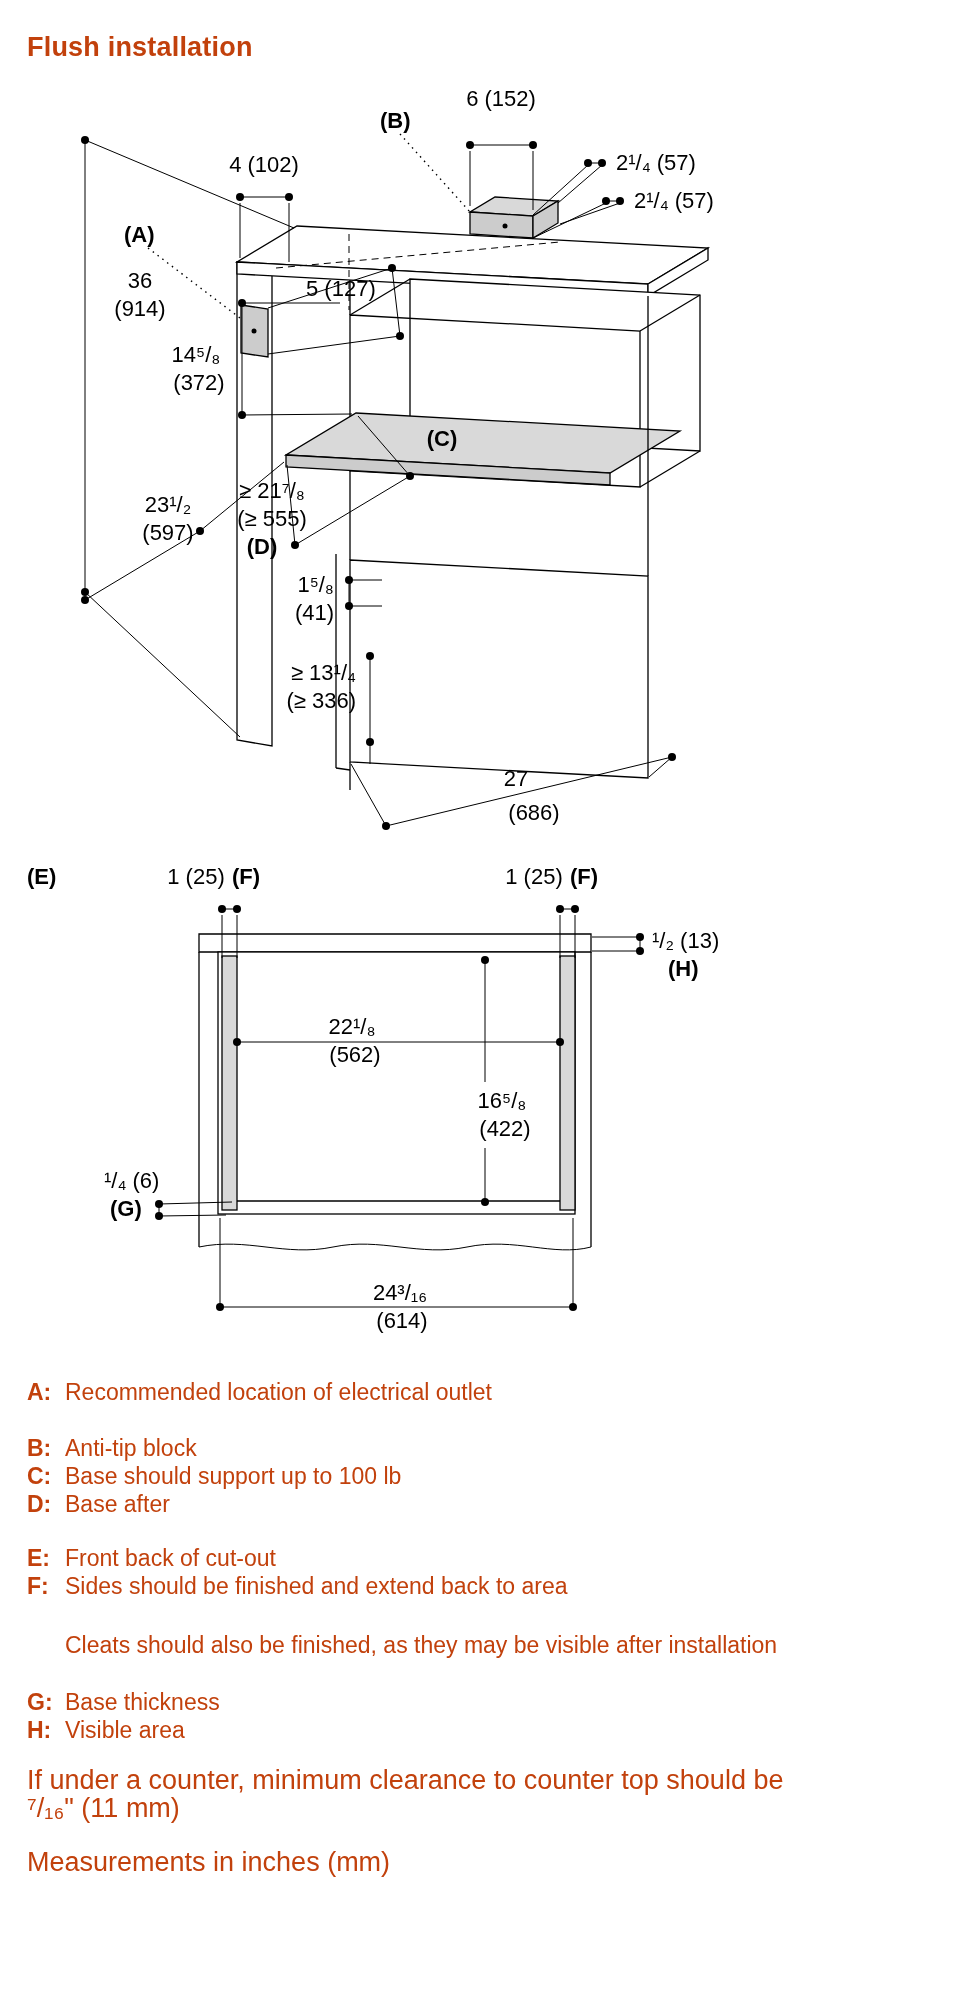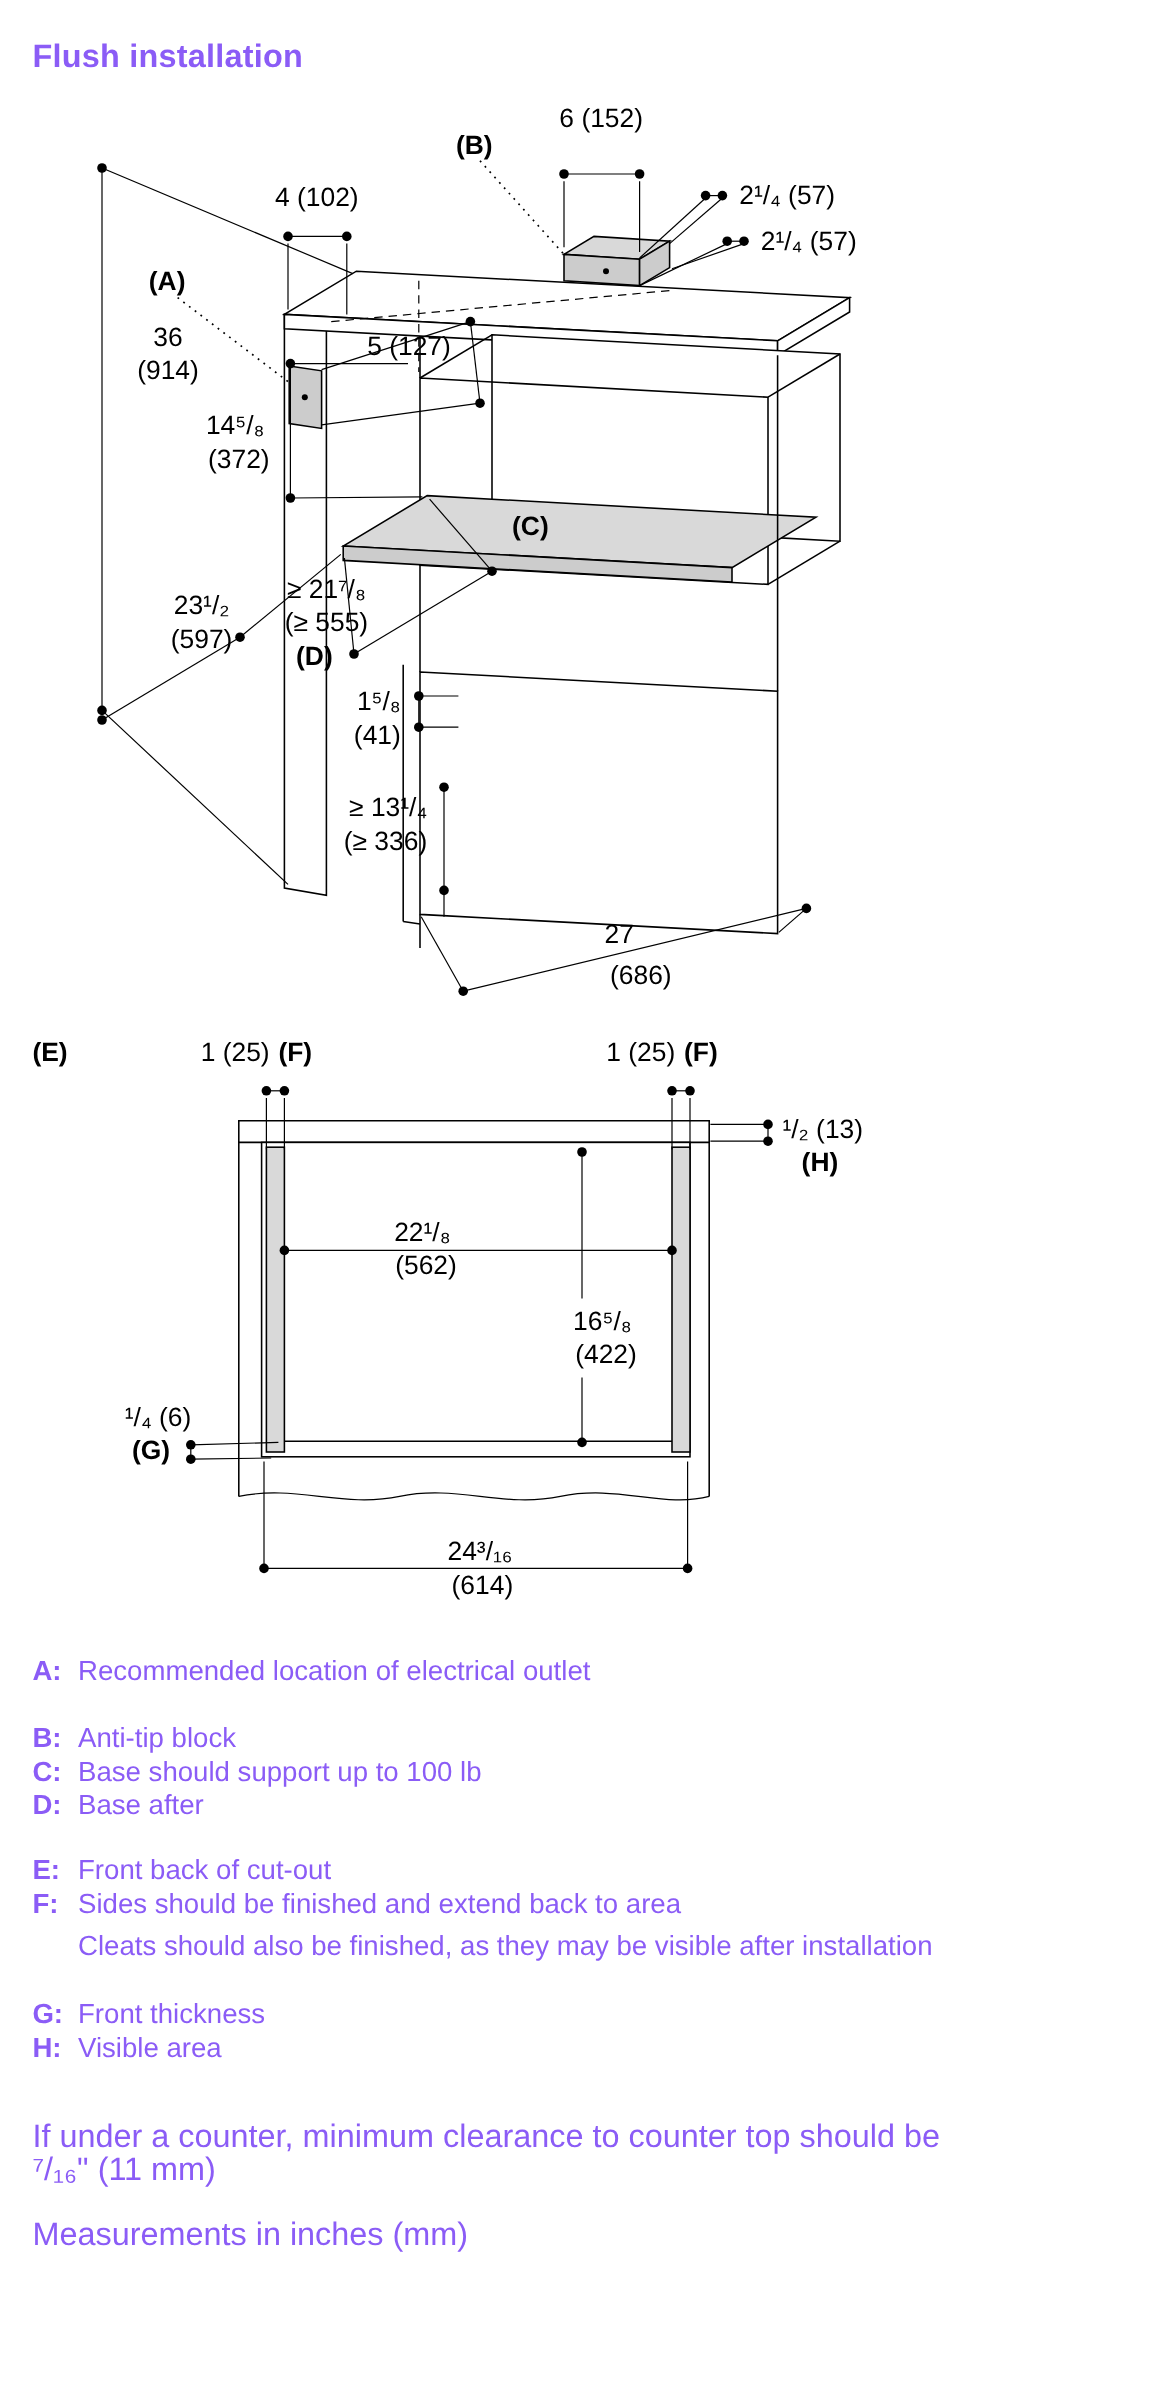--- a/index.html
+++ b/index.html
@@ -1,37 +1,37 @@
 <!DOCTYPE html>
 <html><head>
 <meta charset="utf-8">
 <style>
   html,body { margin:0; padding:0; background:#ffffff; }
   .page {
     position:relative; width:790px; height:2000px; background:#fff;
-    font-family:"Liberation Sans","DejaVu Sans",sans-serif; color:#8b5cf6; overflow:hidden;
+    font-family:"Liberation Sans","DejaVu Sans",sans-serif; color:#c2410c; overflow:hidden;
   }
   .title { position:absolute; left:27px; top:32px; font-size:27px; font-weight:bold; letter-spacing:0.2px; }
   svg.drawing { position:absolute; left:0; top:0; }
   svg .ln   { stroke:#000; stroke-width:1.3; fill:none; }
   svg .thin { stroke:#000; stroke-width:1; fill:none; }
   svg .dash { stroke:#000; stroke-width:1; fill:none; stroke-dasharray:7 5; }
   svg .dotl { stroke:#000; stroke-width:1.4; fill:none; stroke-dasharray:1.5 4.5; }
   svg .w    { fill:#ffffff; stroke:#000; stroke-width:1.3; }
   svg .g1   { fill:#d9d9d9; stroke:#000; stroke-width:1.3; }
   svg .g2   { fill:#cccccc; stroke:#000; stroke-width:1.3; }
   svg .dot  { fill:#000; stroke:none; }
   svg text  { font-family:"Liberation Sans","DejaVu Sans",sans-serif; font-size:22px; fill:#000; }
   svg text.b { font-weight:bold; }
   .legend { position:absolute; left:27px; top:1378px; width:930px; font-size:23px; }
   .lrow { display:flex; align-items:flex-start; line-height:28px; }
   .lletter { flex:none; width:38px; font-weight:bold; }
   .mt-a { margin-top:28px; }
   .mt-b { margin-top:26px; }
-  .mt-c { margin-top:7px;text-align:right; }
+  .mt-c { margin-top:31px;text-align:right; }
   .mt-d { margin-top:29px; }
   .footnote { position:absolute; left:27px; font-size:27px; line-height:28px; }
   .fn1 { top:1766px; }
   .fn2 { top:1848px; }
 </style>
 </head>
 <body>
 
 <div class="page">
 
@@ -317,21 +317,21 @@
     <div class="lrow">
       <span class="lletter">F:</span>
       <span>Sides should be finished and extend back to area</span>
     </div>
     <div class="lrow mt-c">
       <span class="lletter"></span>
       <span>Cleats should also be finished, as they may be visible after installation</span>
     </div>
     <div class="lrow mt-d">
       <span class="lletter">G:</span>
-      <span>Front thickness</span>
+      <span>Base thickness</span>
     </div>
     <div class="lrow">
       <span class="lletter">H:</span>
       <span>Visible area</span>
     </div>
   </div>
 
   <div class="footnote fn1">If under a counter, minimum clearance to counter top should be ⁷/₁₆" (11 mm)</div>
   <div class="footnote fn2">Measurements in inches (mm)</div>
 

